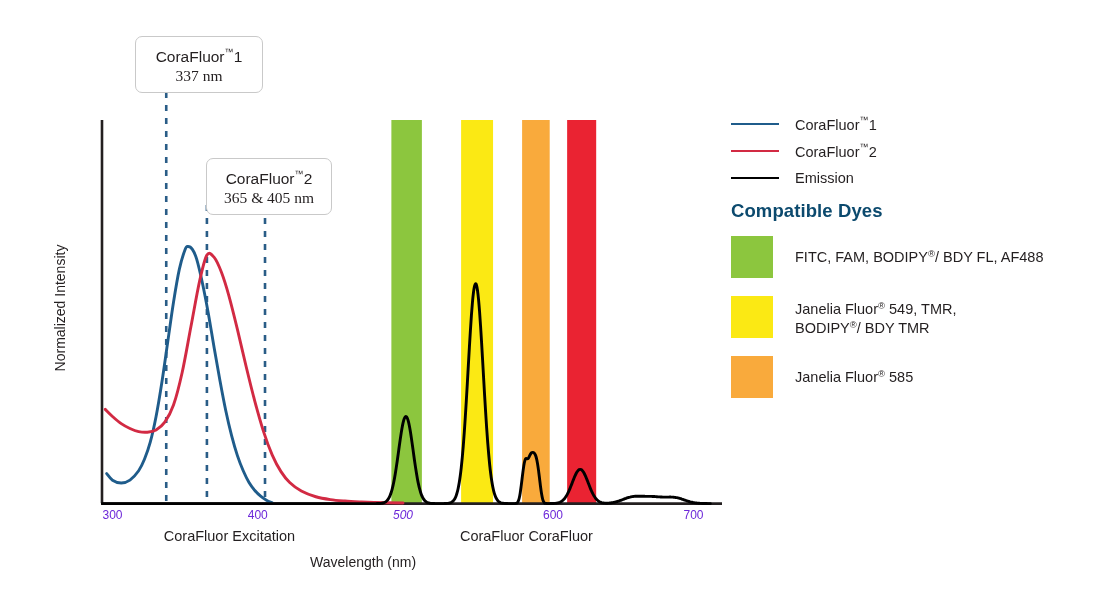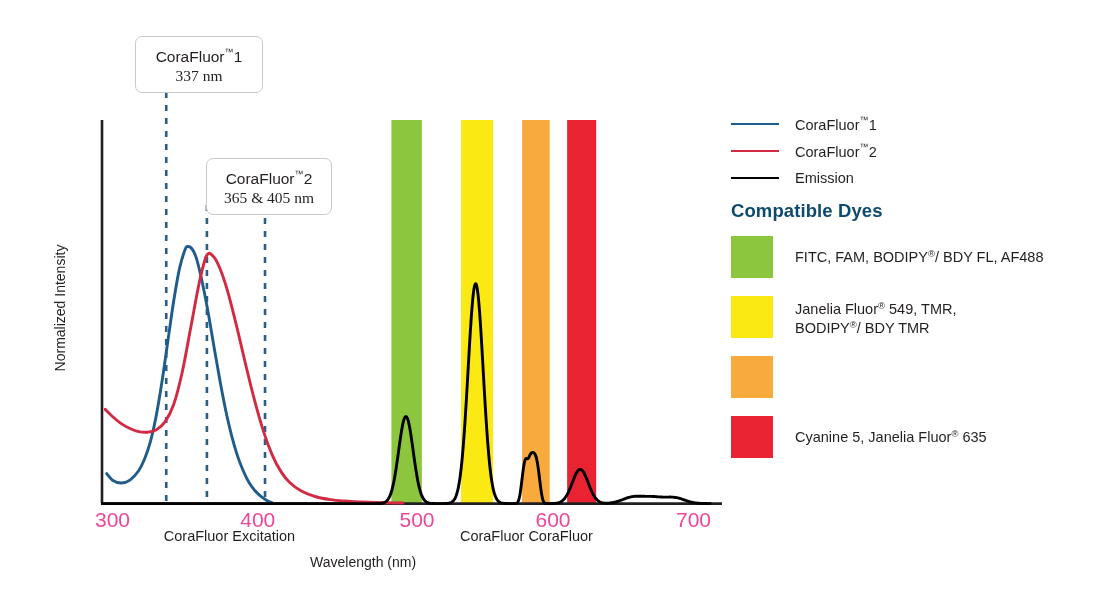--- a/index.html
+++ b/index.html
@@ -17,21 +17,21 @@
            font-size:15.5px;line-height:19px;padding:6px 10px 7px 10px;
            box-sizing:border-box;}
   .callout .l2{display:block;font-family:Liberation Serif, serif;}
   .sup{font-size:9px;vertical-align:7px;letter-spacing:.2px;}
   .sup-r{font-size:9.5px;vertical-align:5px;}
 
   #callout1{left:135px;top:36px;width:128px;}
   #callout2{left:206px;top:158px;width:126px;}
 
   
-  .axnum{position:absolute;font-size:21px;color:#ec4899;text-align:center;
+  .axnum{position:absolute;font-size:12px;color:#6d28d9;text-align:center;
          width:60px;}
   .axsub{position:absolute;font-size:14.5px;color:#231f20;text-align:right;}
   #xtitle{position:absolute;left:310px;top:554px;width:200px;text-align:left;
           font-size:14px;color:#231f20;}
   #ytitle{position:absolute;left:-30px;top:300px;width:180px;text-align:center;
           font-size:14px;color:#231f20;
           transform:rotate(-90deg);transform-origin:50% 50%;}
 
   
   #legend{position:absolute;left:731px;top:110px;width:360px;}
@@ -82,21 +82,21 @@
     <span class="l2">337 nm</span>
   </div>
 
   <div class="callout" id="callout2">
     <span><span>CoraFluor</span><span class="sup">™</span><span>2</span></span>
     <span class="l2">365 &amp; 405 nm</span>
   </div>
 
   <div class="axnum" id="xt0" style="left: 82.5px; top: 508px;">300</div>
   <div class="axnum" id="xt1" style="left: 227.75px; top: 508px;">400</div>
-  <div class="axnum" id="xt2" style="left: 387px; top: 508px;">500</div>
+  <div class="axnum" id="xt2" style="left: 373px; top: 508px; font-style: italic;">500</div>
   <div class="axnum" id="xt3" style="left: 523px; top: 508px;">600</div>
   <div class="axnum" id="xt4" style="left: 663.5px; top: 508px;">700</div>
 
   <div class="axsub" id="sub-left" style="left: 75.125px; top: 528px; width: 220px;">CoraFluor Excitation</div>
   <div class="axsub" id="sub-right" style="left: 372.887px; top: 528px; width: 220px;">CoraFluor CoraFluor</div>
 
   <div id="xtitle">Wavelength (nm)</div>
   <div id="ytitle">Normalized Intensity</div>
 
   <div id="legend">
@@ -119,20 +119,17 @@
       <div class="drow">
         <div class="dsw" style="background: rgb(140, 198, 62);"></div>
         <div class="dtext">FITC, FAM, BODIPY<span class="sup-r">®</span>/ BDY FL, AF488</div>
       </div>
       <div class="drow two">
         <div class="dsw" style="background: rgb(251, 233, 20);"></div>
         <div class="dtext">Janelia Fluor<span class="sup-r">®</span> 549, TMR,<br>BODIPY<span class="sup-r">®</span>/ BDY TMR</div>
       </div>
       <div class="drow">
         <div class="dsw" style="background: rgb(249, 170, 60);"></div>
-      </div>
-      <div class="drow">
-        <div class="dsw" style="background: rgb(234, 35, 50);"></div>
-        <div class="dtext">Cyanine 5, Janelia Fluor<span class="sup-r">®</span> 635</div>
+        <div class="dtext">Janelia Fluor<span class="sup-r">®</span> 585</div>
       </div>
     </div>
 
 </div>
 
 </body></html>

